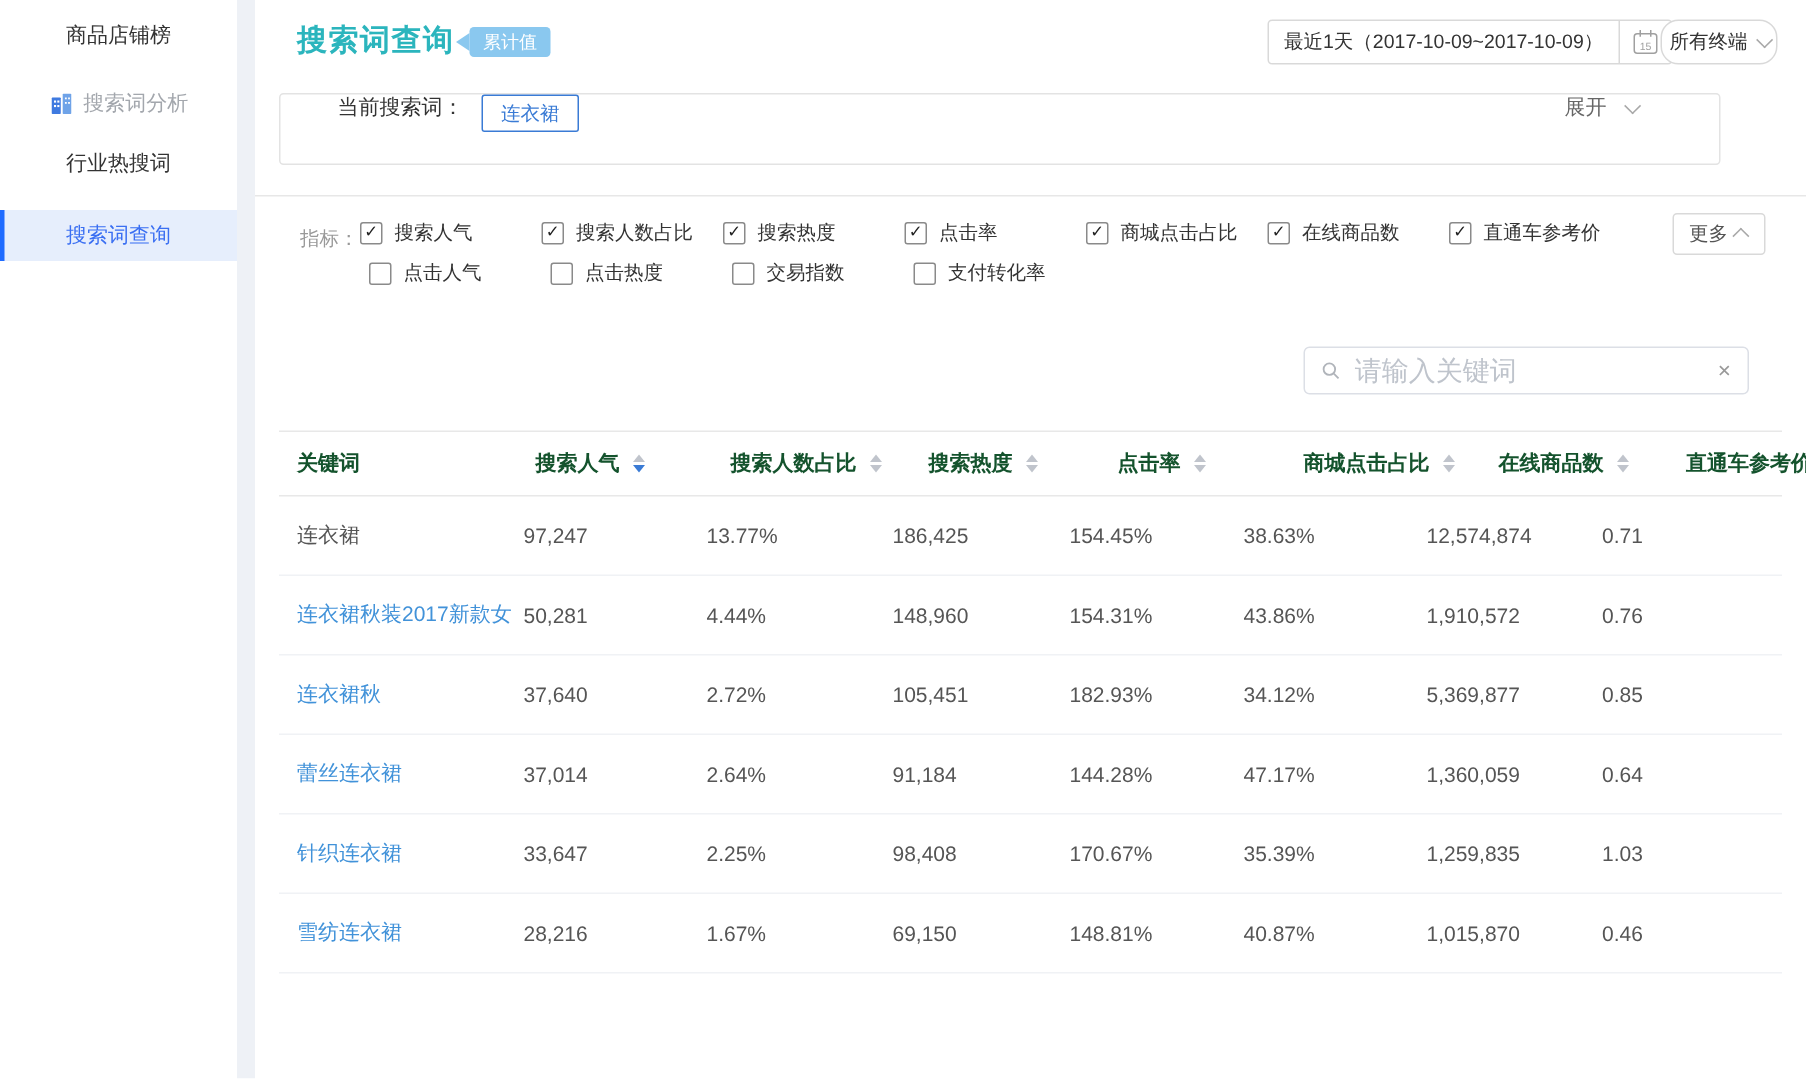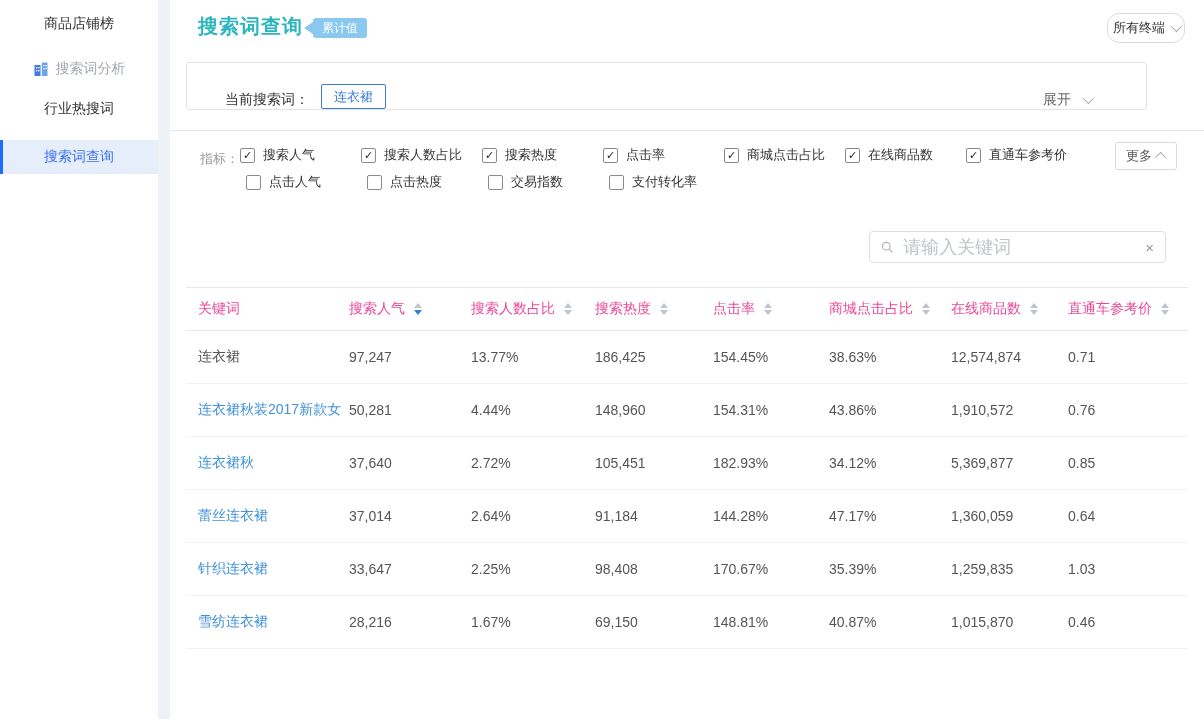--- a/index.html
+++ b/index.html
@@ -29,21 +29,21 @@
   .date-cal{width:34px;border-left:1px solid #d9d9d9;display:flex;align-items:center;justify-content:center;}
   .terminal-select{position:absolute;left:937px;top:13px;width:78px;height:30px;border:1px solid #d9d9d9;
     border-radius:12px;box-sizing:border-box;display:flex;align-items:center;justify-content:center;gap:6px;
     font-size:13px;color:#333;background:#fff;cursor:pointer;}
 
   .chev{display:inline-block;width:7px;height:7px;border-right:1px solid #a8a8a8;border-bottom:1px solid #a8a8a8;}
   .chev.down{transform:rotate(45deg) translateY(-2px);}
   .chev.up{transform:rotate(-135deg) translateY(-2px);}
 
   .filter-panel{position:absolute;left:16px;top:62px;width:961px;height:48px;border:1px solid #e3e3e3;
-    border-radius:3px;box-sizing:border-box;display:flex;align-items:flex-end;background:#fff;}
+    border-radius:3px;box-sizing:border-box;display:flex;align-items:flex-start;background:#fff;}
   .cur-label{margin-left:38px;font-size:14px;color:#333;}
   .word-chip{margin-left:12px;border:1px solid #3a7bd5;color:#3a7bd5;font-size:13px;padding:5px 12px;
     border-radius:2px;line-height:1;cursor:pointer;background:#fff;}
   .expand-btn{margin-left:auto;margin-right:55px;font-size:14px;color:#666;display:flex;align-items:center;
     gap:12px;cursor:pointer;}
 
   .section-divider{position:absolute;left:0;top:130px;width:1034px;border-top:1px solid #e7e7e7;}
 
   .metrics-label{position:absolute;left:30px;top:150px;font-size:13px;color:#999;}
   .cb-row{position:absolute;display:flex;}
@@ -59,22 +59,22 @@
   .search-box{position:absolute;right:38px;top:231px;width:297px;height:32px;border:1px solid #dcdfe6;
     border-radius:4px;box-sizing:border-box;display:flex;align-items:center;padding:0 11px;gap:8px;background:#fff;}
   .search-input{border:none;outline:none;flex:1;font-size:18px;color:#333;background:transparent;
     font-family:"Liberation Sans","DejaVu Sans",sans-serif;}
   .search-input::placeholder{color:#bfc4cc;}
   .clear-x{color:#999;font-size:15px;cursor:pointer;line-height:1;}
 
   .data-table{position:absolute;left:16px;top:287px;width:1002px;}
   .t-head,.t-row{display:grid;grid-template-columns:163px 122px 124px 118px 116px 122px 117px 120px;
     align-items:center;}
-  .t-head{height:42px;border-top:1px solid #e8e8e8;border-bottom:1px solid #e8e8e8;font-weight:normal;
-    color:#ec4899;font-size:14px;}
+  .t-head{height:42px;border-top:1px solid #e8e8e8;border-bottom:1px solid #e8e8e8;font-weight:bold;
+    color:#14532d;font-size:14px;gap:8px;}
   .t-row{height:52px;border-bottom:1px solid #f0f2f5;font-size:14px;color:#555;}
   .t-head .cell:first-child,.t-row .cell:first-child{padding-left:12px;}
   .cell{display:flex;align-items:center;gap:5px;white-space:nowrap;}
   .kw-link{color:#4192d9;cursor:pointer;}
   .sort{display:inline-flex;flex-direction:column;gap:2px;margin-left:4px;cursor:pointer;}
   .s-up{width:0;height:0;border-left:4px solid transparent;border-right:4px solid transparent;
     border-bottom:5px solid #c0c4cc;}
   .s-down{width:0;height:0;border-left:4px solid transparent;border-right:4px solid transparent;
     border-top:5px solid #c0c4cc;}
   .sort.desc .s-down{border-top-color:#3a7bd5;}
@@ -115,20 +115,31 @@
   <div class="side-gap"></div>
 
   <main class="main">
 
     <div class="page-title">搜索词查询</div>
     <div class="badge-wrap">
       <span class="badge-arrow"></span>
       <span class="badge-rect">累计值</span>
     </div>
 
+    <div class="date-control">
+      <span class="date-text">最近1天（2017-10-09~2017-10-09）</span>
+      <span class="date-cal">
+        <svg width="18" height="18" viewBox="0 0 18 18">
+          <rect x="1.5" y="3.5" width="15" height="13" rx="2" fill="none" stroke="#a0a0a0"></rect>
+          <line x1="5.5" y1="1" x2="5.5" y2="5.5" stroke="#a0a0a0"></line>
+          <line x1="12.5" y1="1" x2="12.5" y2="5.5" stroke="#a0a0a0"></line>
+          <text x="9" y="14" font-size="7" fill="#a0a0a0" text-anchor="middle">15</text>
+        </svg>
+      </span>
+    </div>
 
     <div class="terminal-select">
       <span>所有终端</span>
       <span class="chev down"></span>
     </div>
 
     <section class="filter-panel">
       <span class="cur-label">当前搜索词：</span>
       <span class="word-chip">连衣裙</span>
       <span class="expand-btn">

